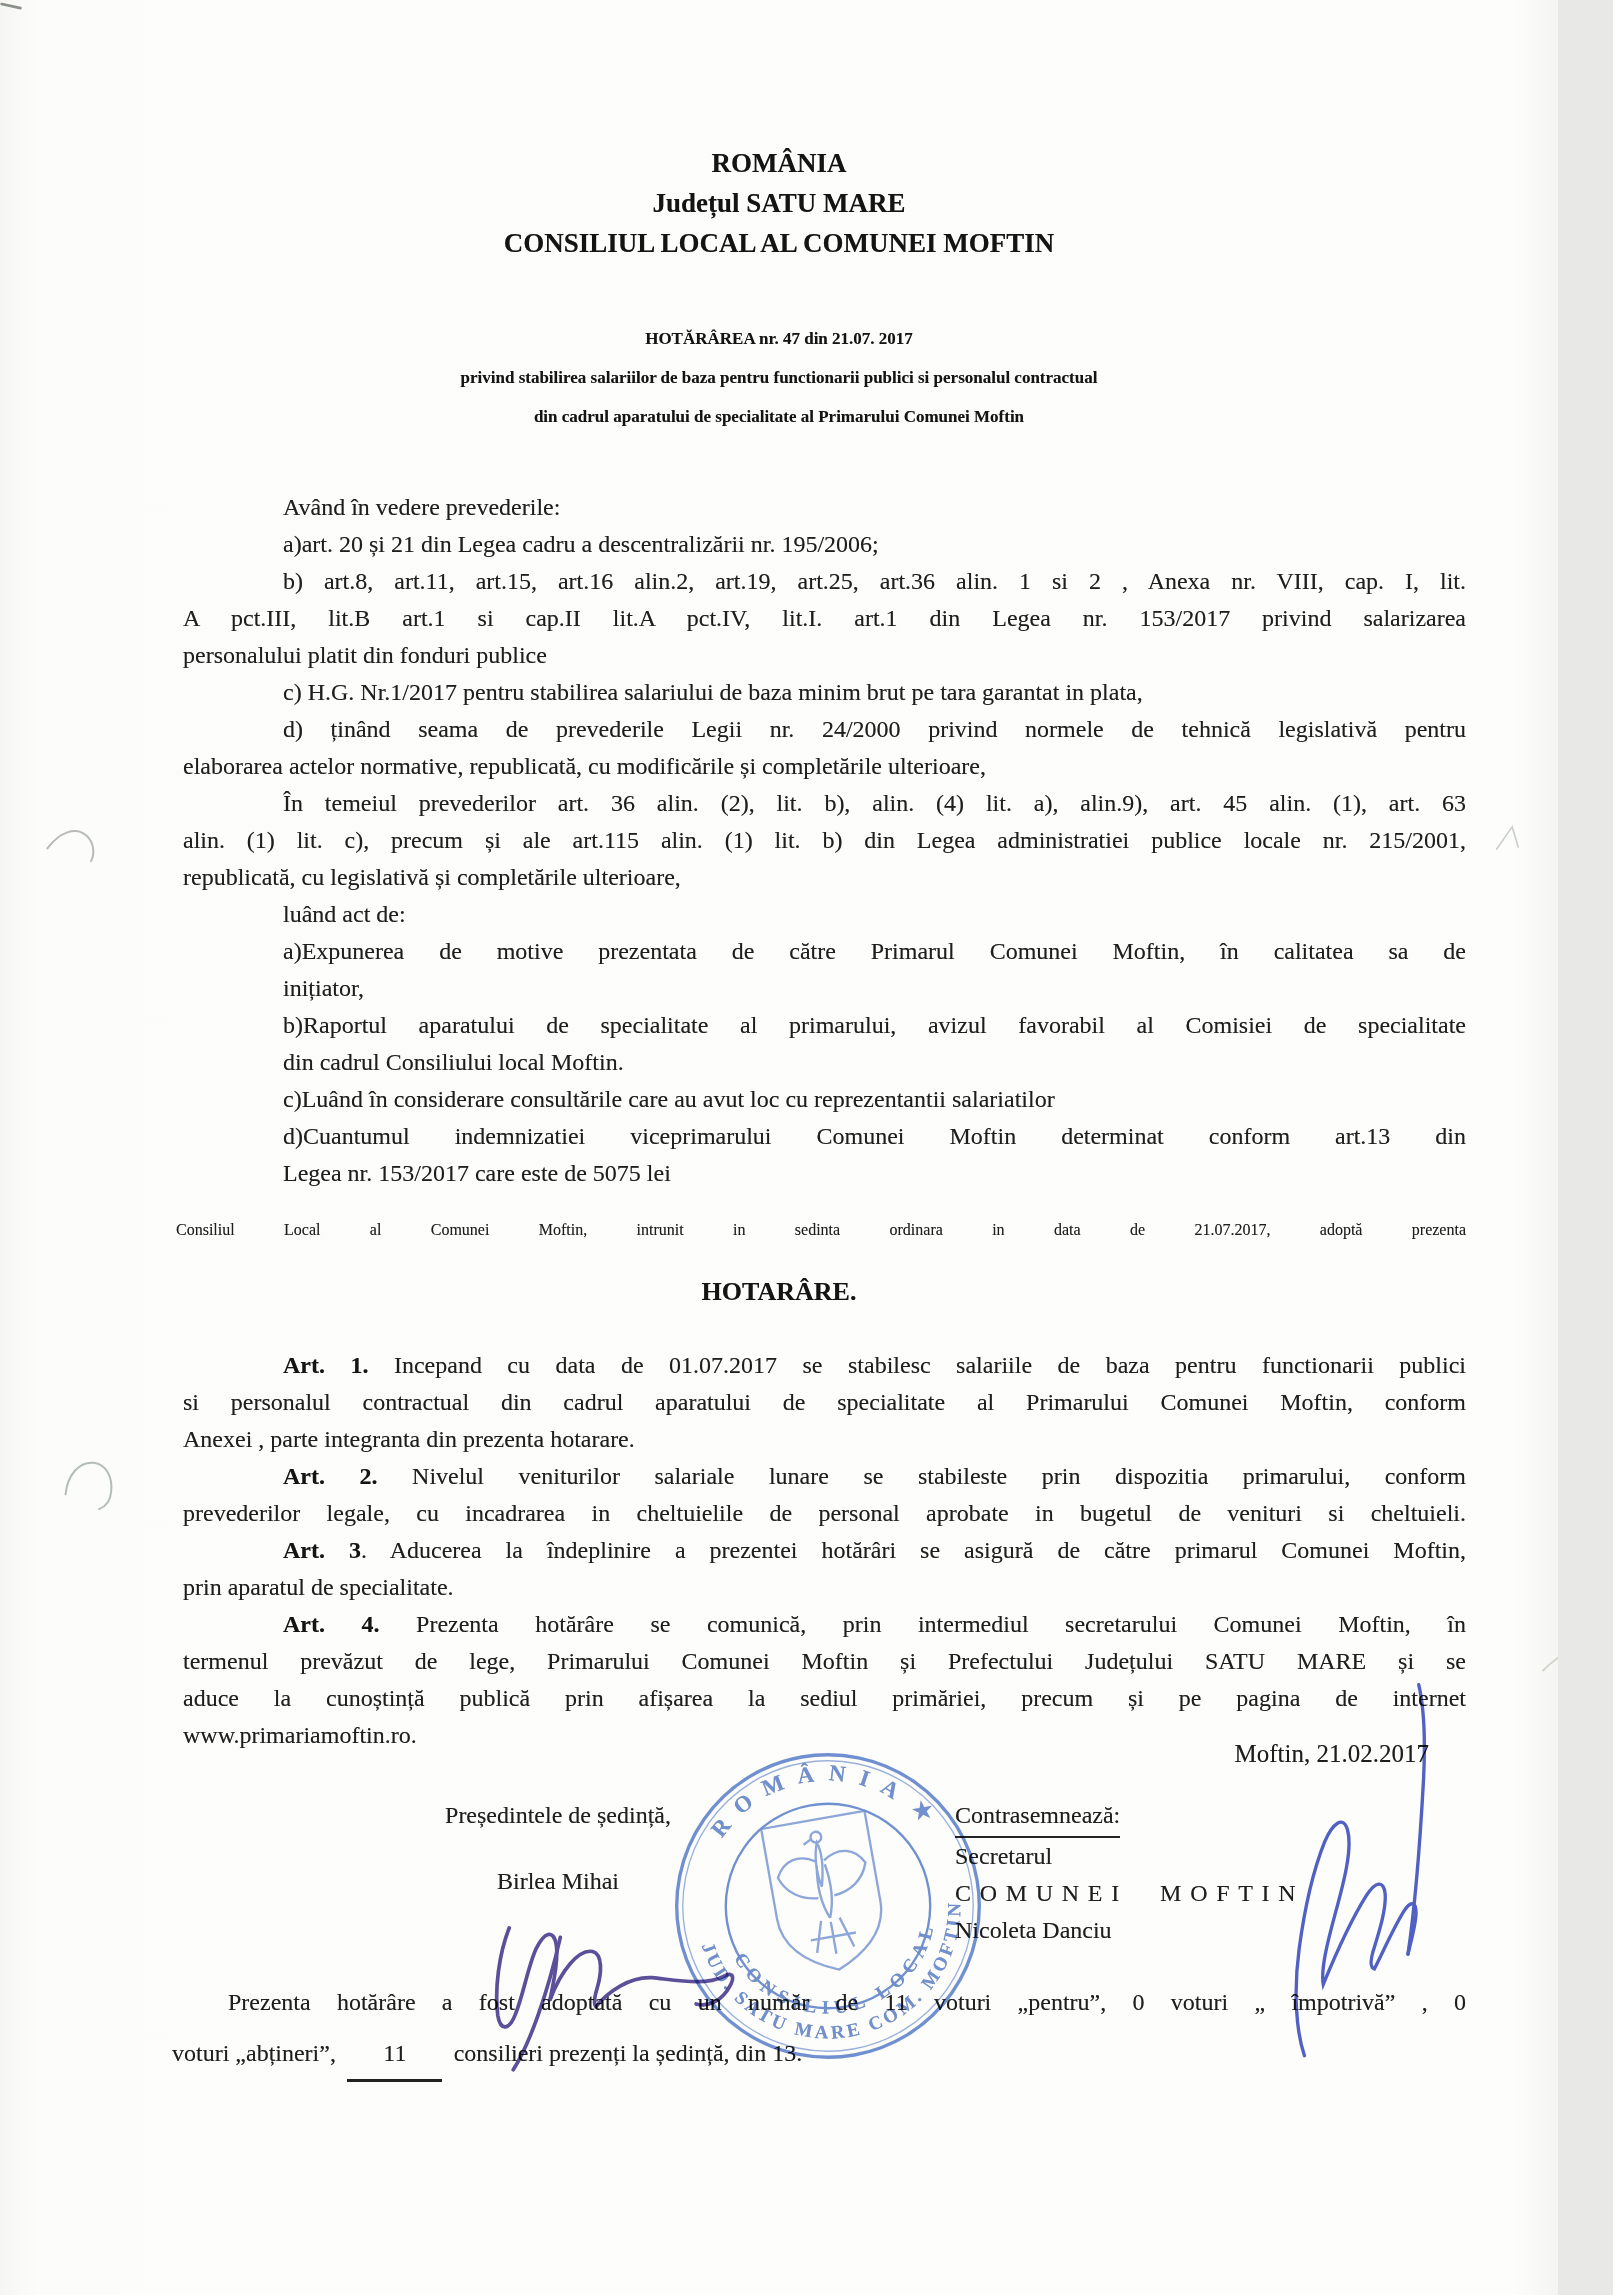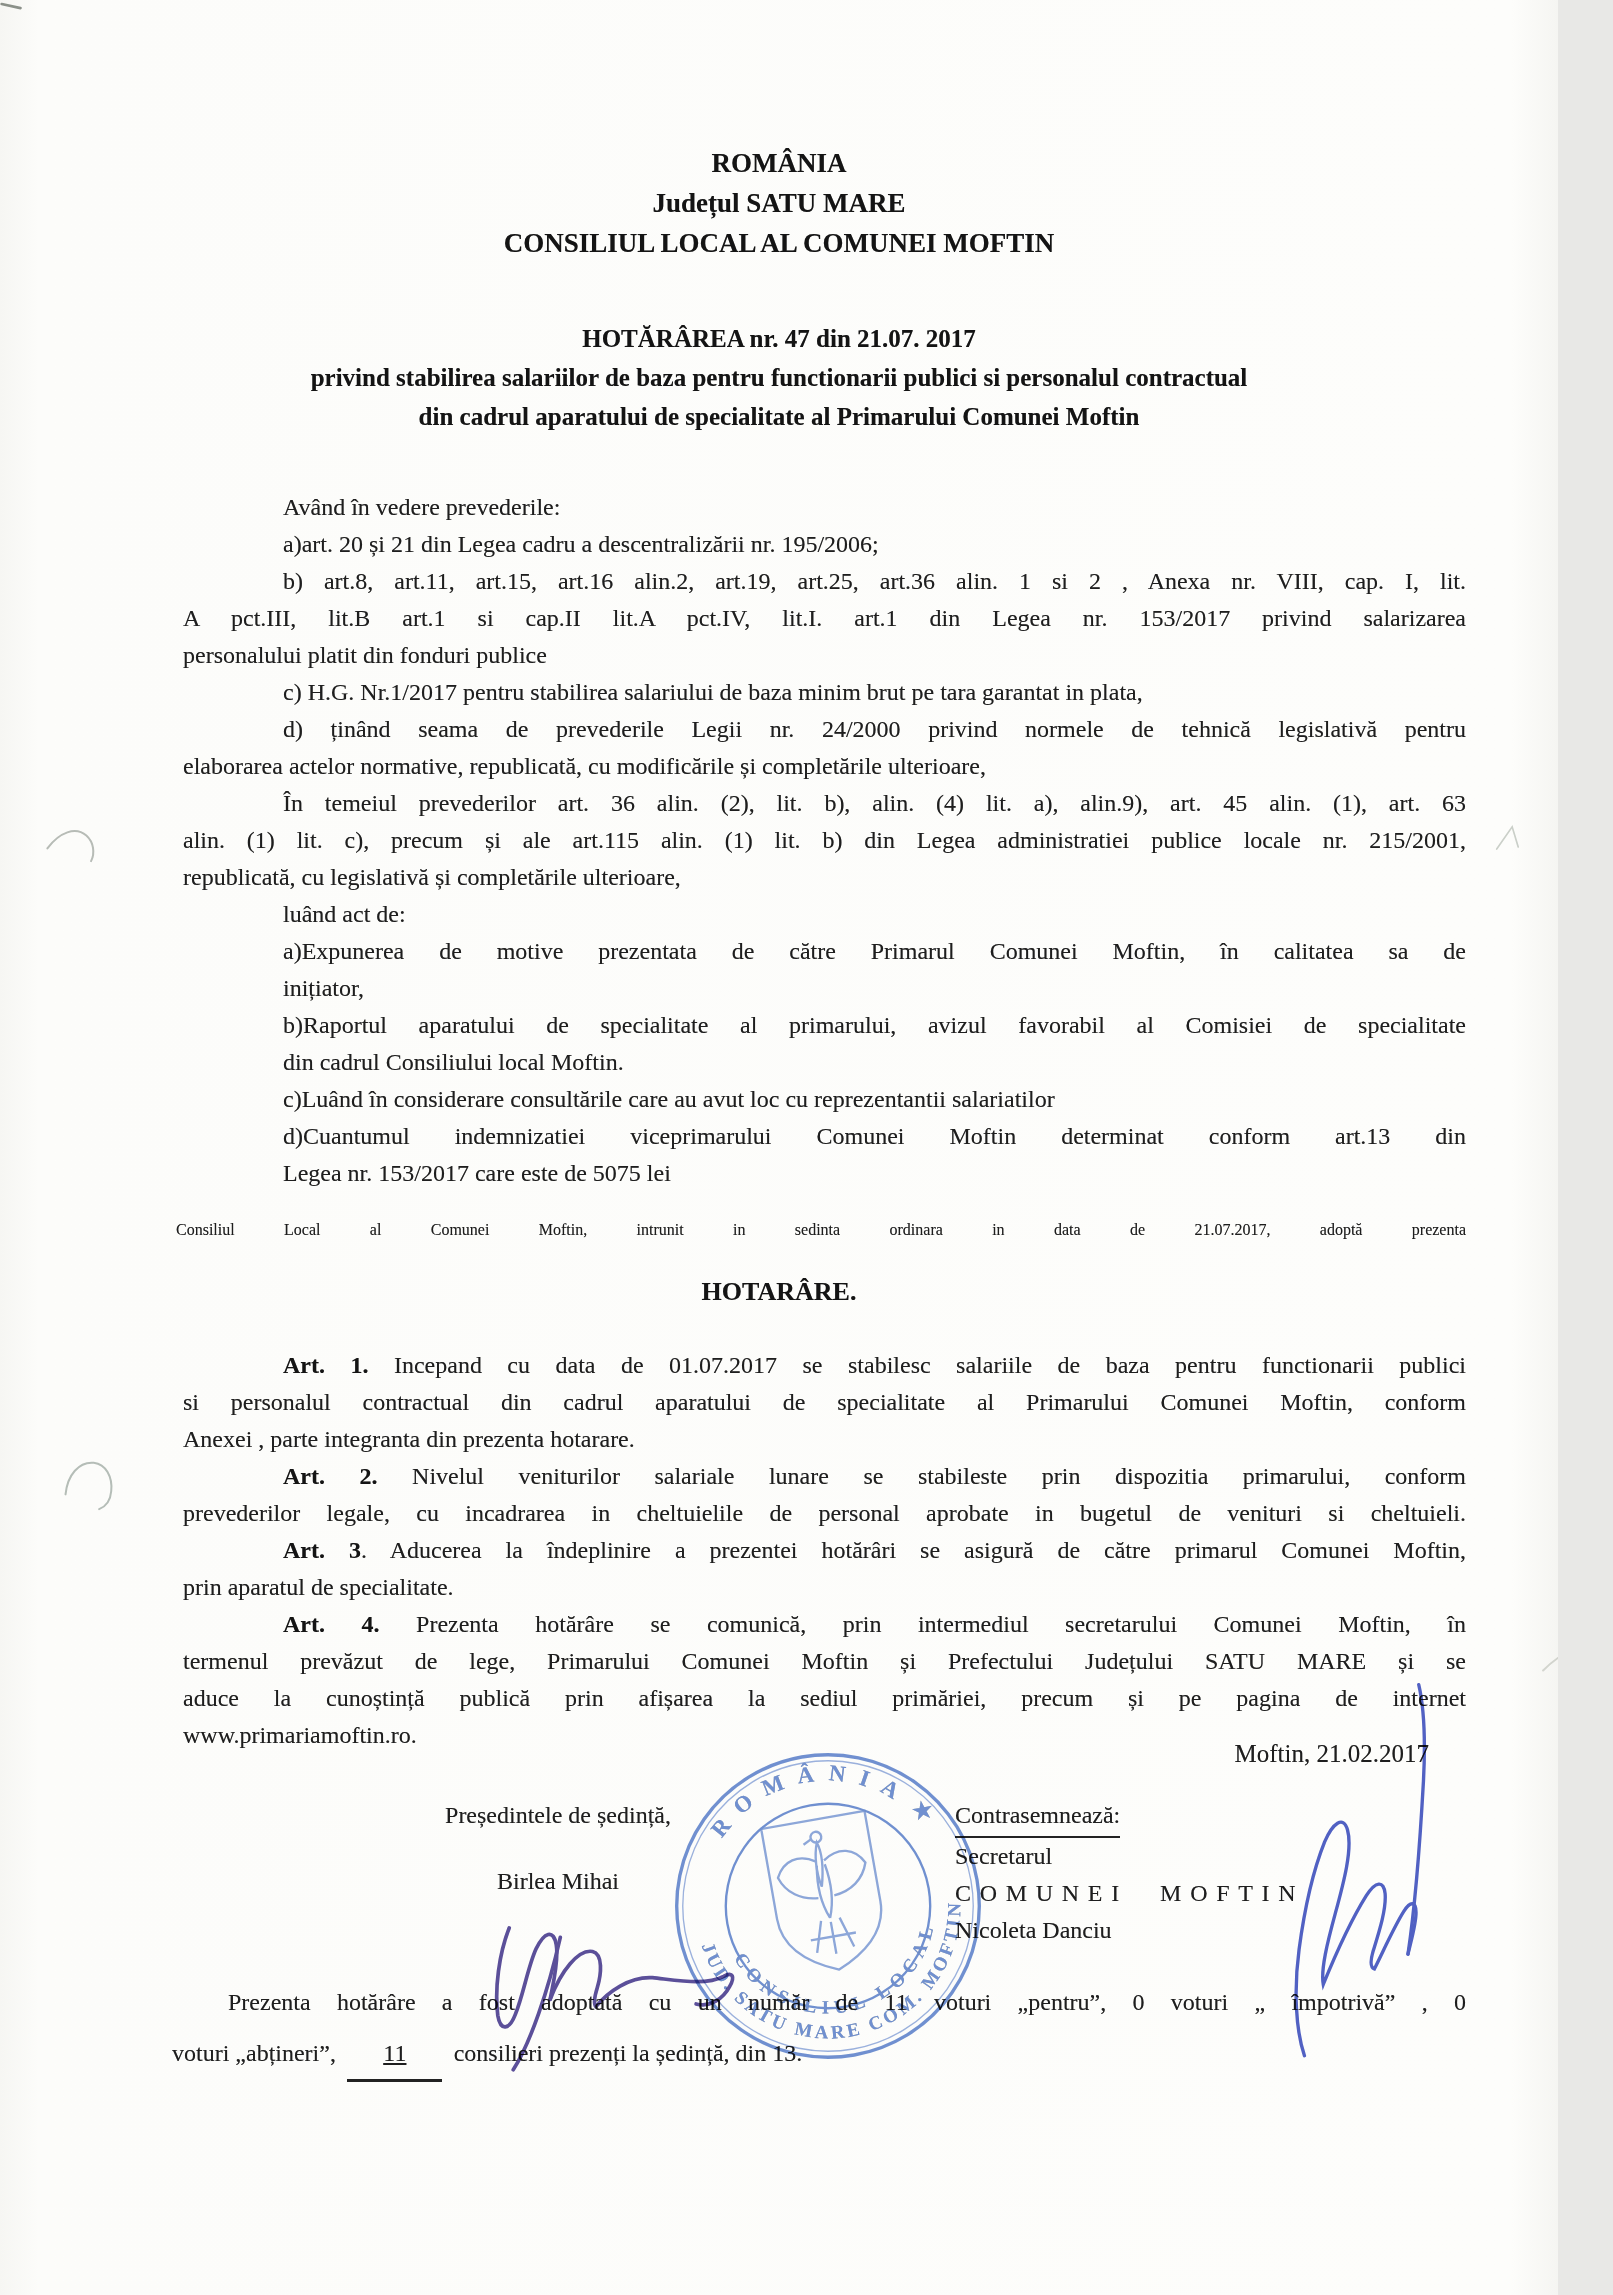--- a/index.html
+++ b/index.html
@@ -9,38 +9,38 @@
     background:linear-gradient(90deg,#f6f6f3 0,#fcfcfa 2.5%,#fdfdfb 97%,#f5f5f2 100%);
     font-family:"Liberation Serif", "DejaVu Serif", serif;
     color:#1e1e1e;
     overflow:hidden;
     text-shadow:0 0 0.4px rgba(40,40,40,0.45);
   }
   .abs{position:absolute;}
   .center{text-align:center;width:100%;}
   .bold{font-weight:700;color:#141414;}
   #header{top:143px;left:0;font-size:27px;line-height:40px;}
-  #title{top:319px;left:0;font-size:25px;line-height:39px;}
+  #title{top:319px;left:0;font-size:17px;line-height:39px;}
   #preamble{top:489px;left:183px;width:1283px;font-size:24px;line-height:37px;}
   #adoption{top:1211px;left:176px;width:1290px;font-size:16px;line-height:37px;}
   #decision-heading{top:1274px;left:0;font-size:26px;line-height:36px;}
   #articles{top:1347px;left:183px;width:1283px;font-size:24px;line-height:37px;}
   #date-line{top:1740px;right:129px;font-size:25px;}
   #sig-left{top:1797px;left:363px;width:390px;font-size:24px;line-height:37px;text-align:center;}
   #sig-right{top:1797px;left:955px;width:444px;font-size:24px;line-height:37px;text-align:left;}
   #votes{top:1977px;left:172px;width:1294px;font-size:24px;line-height:51px;}
   .tl{text-align:justify;}
   .tl.ind{padding-left:100px;}
   .tl.str{text-align-last:justify;}
   .tl b{font-weight:700;color:#141414;}
   .vind{padding-left:56px;}
   .u-head{display:inline-block;border-bottom:2px solid #232323;padding-bottom:2px;}
   .org-spaced{letter-spacing:8.7px;word-spacing:17.5px;white-space:nowrap;}
   .sig-name{margin-top:29px;}
-  .num-u{display:inline-block;min-width:95px;text-align:center;border-bottom:3.4px solid #222;margin:0 5.4px;text-decoration:underline;}
+  .num-u{display:inline-block;min-width:95px;text-align:center;border-bottom:3.4px solid #222;margin:0 5.4px;}
   #stamp-svg{position:absolute;left:670px;top:1748px;width:316px;height:316px;mix-blend-mode:multiply;opacity:0.92;}
   #ink-overlay{position:absolute;left:0;top:0;width:1614px;height:2295px;mix-blend-mode:multiply;pointer-events:none;}
   .stamp-text{font-family:"Liberation Serif", serif;font-weight:700;}
 </style>
 </head>
 <body>
 
 <div class="page">
 
   <div class="abs center bold" id="header">

